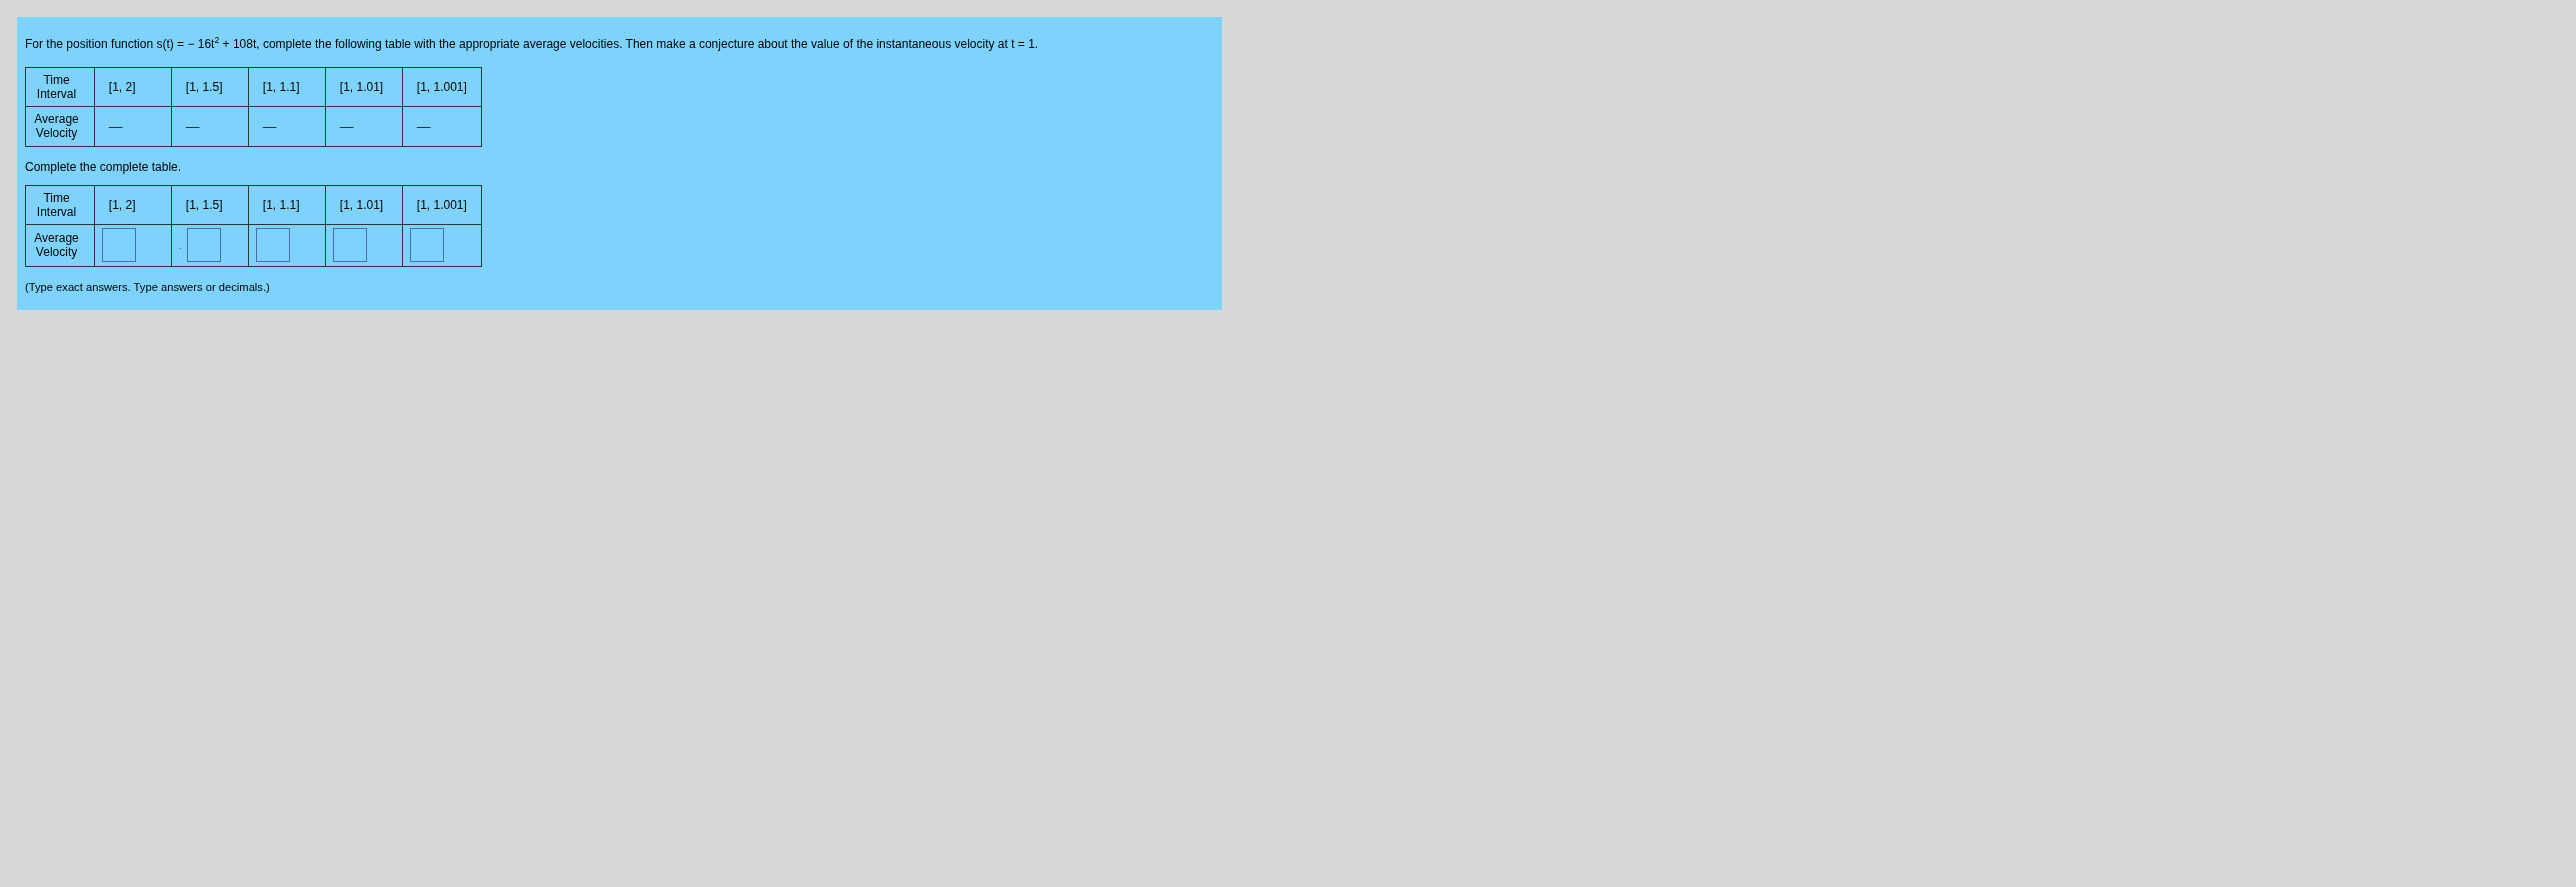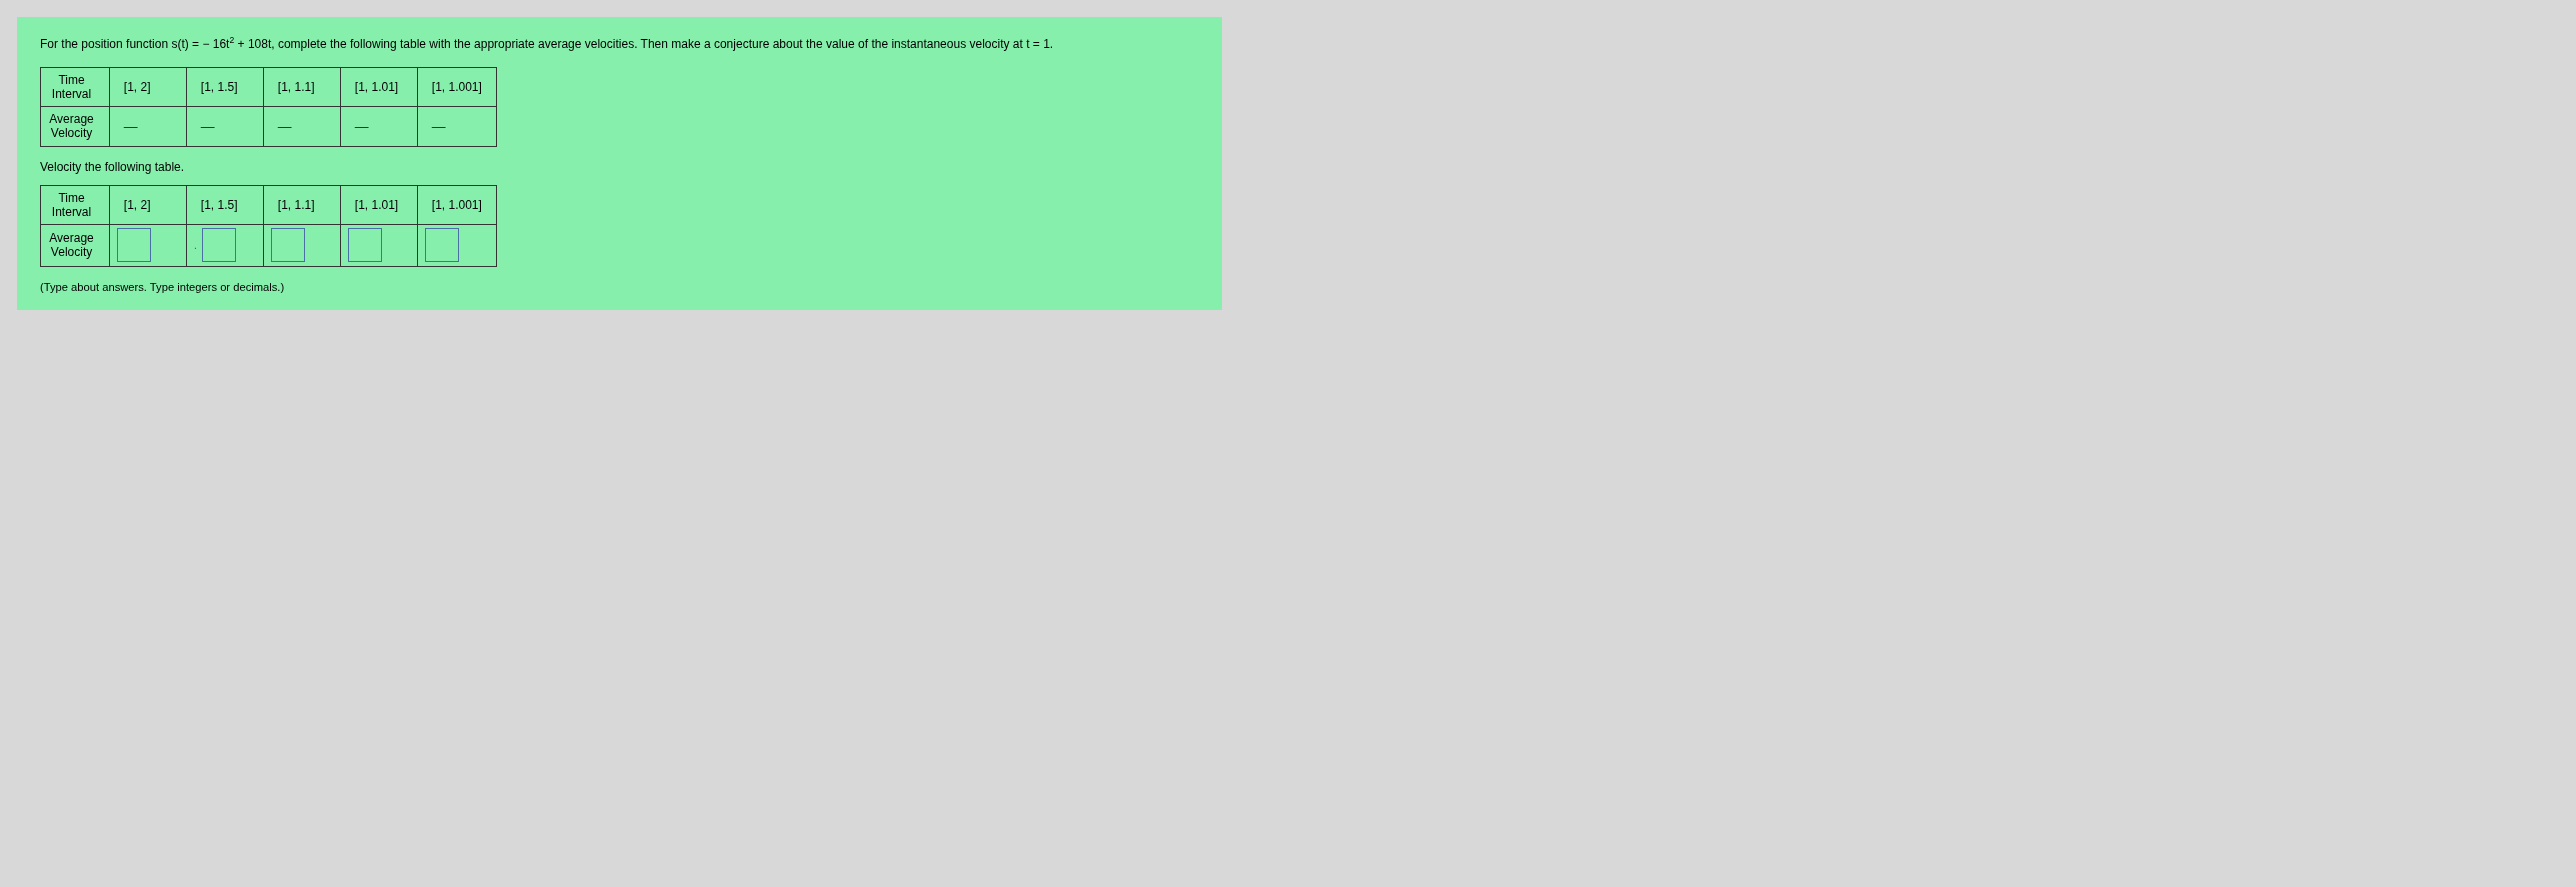--- a/index.html
+++ b/index.html
@@ -10,22 +10,22 @@
 
     body {
       background-color: #d8d8d8;
       font-family: Arial, sans-serif;
       font-size: 12px;
       padding: 17px;
       min-height: 100vh;
     }
 
     .page-container {
-      background-color: #86efac;
-      padding: 17px 23px;
+      background-color: #7dd3fc;
+      padding: 17px 8px;
       max-width: 1205px;
     }
 
     .problem-statement {
       font-size: 12px;
       margin-bottom: 13.8px;
       line-height: 1.5;
     }
 
     .problem-statement sup {
@@ -106,21 +106,21 @@
       <td class="row-header">Average<br>Velocity</td>
       <td><span class="dash-text">—</span></td>
       <td><span class="dash-text">—</span></td>
       <td><span class="dash-text">—</span></td>
       <td><span class="dash-text">—</span></td>
       <td><span class="dash-text">—</span></td>
     </tr>
   </tbody>
     </table>
 
-  <p class="complete-label">Velocity the following table.</p>
+  <p class="complete-label">Complete the complete table.</p>
 
   <table>
     <tbody>
         <tr>
       <td class="row-header">Time<br>Interval</td>
       <td>[1, 2]</td>
       <td>[1, 1.5]</td>
       <td>[1, 1.1]</td>
       <td>[1, 1.01]</td>
       <td>[1, 1.001]</td>
@@ -140,15 +140,15 @@
       <td class="input-cell">
         <span class="answer-box"></span>
       </td>
       <td class="input-cell">
         <span class="answer-box"></span>
       </td>
     </tr>
   </tbody>
     </table>
 
-  <p class="type-note">(Type about answers. Type integers or decimals.)</p>
+  <p class="type-note">(Type exact answers. Type answers or decimals.)</p>
 </div>
 
 
 </body></html>

